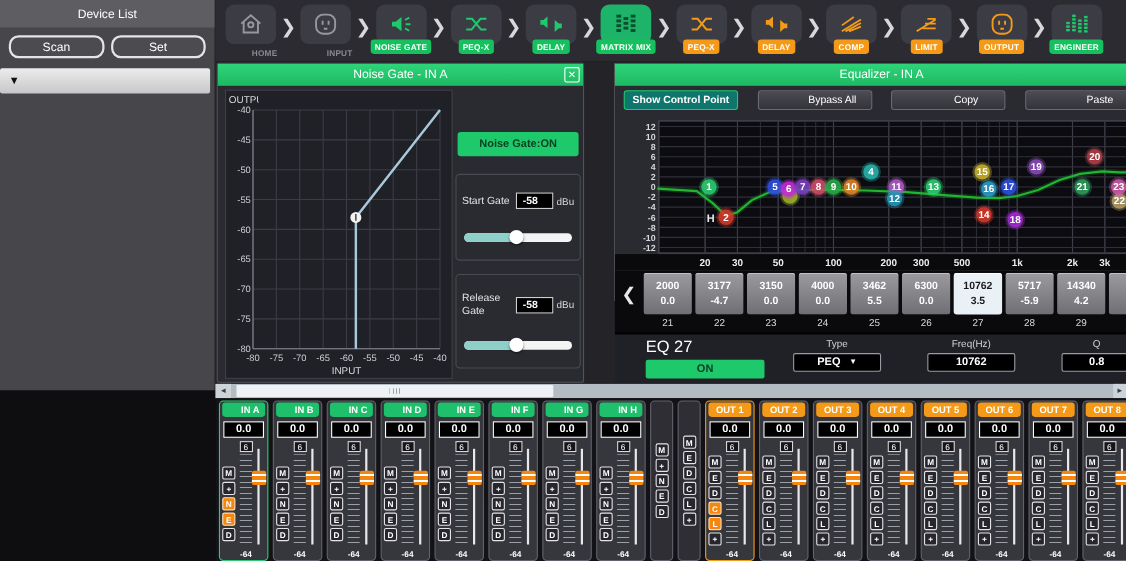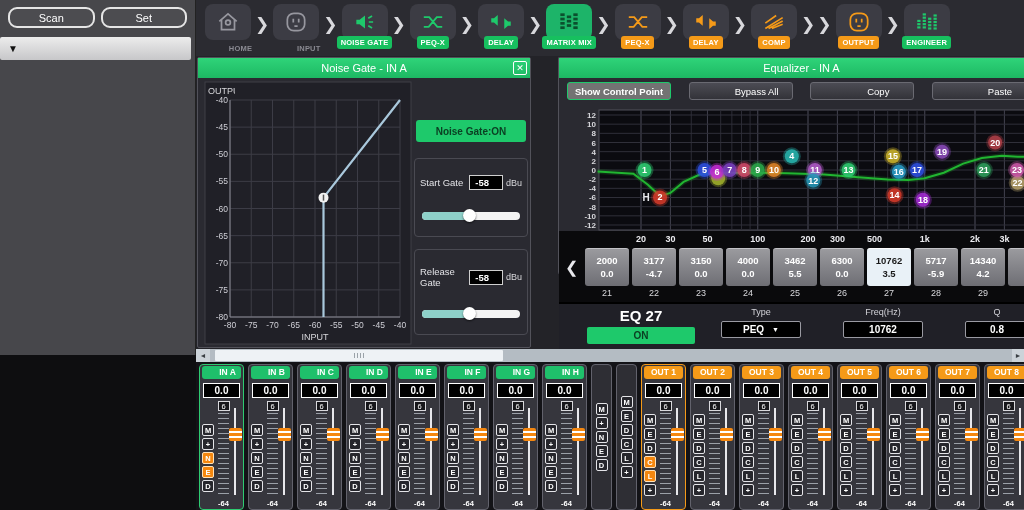--- a/index.html
+++ b/index.html
@@ -50,31 +50,31 @@
   .ng-valbox{width:34px;height:15px;background:#000;border:1px solid #cfcfcf;color:#fff;font-size:9.5px;font-weight:bold;text-align:right;line-height:13px;padding-right:13px;}
   .ng-unit{color:#d8d8dc;font-size:9px;}
   .ng-slider{position:relative;height:8px;border-radius:4px;background:#f4f4f4;margin:22px 2px 0;cursor:pointer;}
   .ng-fill{position:absolute;left:0;top:0;bottom:0;border-radius:4px 0 0 4px;background:#8ed0c9;}
   .ng-thumb{position:absolute;top:-3px;width:13px;height:13px;margin-left:-6px;border-radius:50%;background:#fff;box-shadow:0 1px 2px rgba(0,0,0,.6);}
 
   
   .eq-btnrow{display:flex;justify-content:space-between;padding:4px 8px 0;}
   .eq-btn{width:104px;height:18px;border-radius:3px;font-size:9.5px;display:flex;align-items:center;justify-content:center;cursor:pointer;color:#fff;}
   .eq-btn.dark{background:linear-gradient(#4c4c54,#333339);border:1px solid #6a6a72;padding-left:32px;}
-  .eq-btn.green{background:#737373;border:1px solid #1ec96b;font-weight:bold;}
+  .eq-btn.green{background:#0f766e;border:1px solid #1ec96b;font-weight:bold;}
   .eq-graph{position:absolute;left:0;top:48px;width:486px;height:140px;}
   .eq-bands{position:absolute;left:0;top:188px;width:486px;height:56px;background:#0a0a0c;overflow:hidden;}
   .bands-nav{position:absolute;left:6px;top:12px;color:#e8e8ec;font-size:16px;cursor:pointer;}
   .band-row{position:absolute;left:26px;top:2px;display:flex;gap:3px;}
   .band{width:44px;height:38px;border-radius:3px;background:linear-gradient(#9a9a9e,#6e6e74);border-top:1px solid #c2c2c6;color:#fff;font-size:9.5px;font-weight:bold;text-align:center;padding-top:5px;line-height:13px;cursor:pointer;}
   .band.selected{background:#e9f1f7;color:#1a1a1a;border-top:1px solid #fff;}
   .num-row{position:absolute;left:26px;top:42px;display:flex;gap:3px;}
   .bnum{width:44px;text-align:center;color:#d8d8dc;font-size:9px;}
   .eq-footer{position:absolute;left:0;top:244px;width:486px;height:47px;background:#202027;border-top:2px solid #000;}
-  .eqf-name{position:absolute;left:28px;top:3px;width:108px;text-align:center;color:#fff;font-size:15px;font-weight:bold;}
+  .eqf-name{position:absolute;left:28px;top:3px;width:108px;color:#fff;font-size:15px;font-weight:normal;}
   .eqf-on{position:absolute;left:28px;top:23px;width:108px;height:17px;background:#1ec96b;border-radius:2px;color:#0b4023;font-size:10px;font-weight:bold;display:flex;align-items:center;justify-content:center;cursor:pointer;}
   .eqf-group{position:absolute;top:3px;text-align:center;}
   .eqf-lab{color:#d2d2d8;font-size:9px;margin-bottom:4px;}
   .eqf-box{height:17px;background:#000;border:1px solid #9a9aa2;color:#fff;font-size:10px;font-weight:bold;display:flex;align-items:center;justify-content:center;border-radius:2px;cursor:pointer;}
   .eqf-caret{margin-left:8px;font-size:7px;}
 
   
   .hscroll{position:absolute;left:196px;top:349px;width:828px;height:13px;background:#b4bcc3;}
   .sc-btn{position:absolute;top:0;width:14px;height:13px;background:#ccd3d9;color:#3a3f44;font-size:7px;line-height:13px;text-align:center;cursor:pointer;}
   .sc-left{left:0;}
@@ -105,20 +105,21 @@
   .fthumb{position:absolute;right:1px;top:26%;width:13px;height:13px;border-radius:2px;cursor:grab;
     background:linear-gradient(#f5870f 0 3px,#fff 3px 5px,#f5870f 5px 8px,#fff 8px 10px,#f5870f 10px 13px);}
   .master{width:21px;flex:0 0 21px;background:#2e2e34;border:1px solid #62626c;border-radius:4px;display:flex;align-items:center;justify-content:center;}
   .master .btn-col{position:static;}
   svg text{font-family:"Liberation Sans",sans-serif;}
 </style>
 </head>
 <body>
 
 <div class="sidebar">
+  <div class="sb-title">Device List</div>
   <div class="sb-btnrow">
     <div class="sb-btn">Scan</div>
     <div class="sb-btn">Set</div>
   </div>
   <div class="sb-drop">
     <span>▼</span>
   </div>
 </div>
 <div class="sidebar-bottom"></div>
 
@@ -215,20 +216,28 @@
     <div class="tb-sep">❯</div>
     <div class="tb-item">
       <div class="tb-tile ic-orange">
         <svg viewBox="0 0 24 24" fill="none" stroke="currentColor" stroke-width="1.5">
           <path d="M4 18 20 8M7 18l13-7M10 18l10-4M4 13l10-7"></path>
         </svg>
       </div>
       <div class="tb-label lb-orange">COMP</div>
     </div>
     <div class="tb-sep">❯</div>
+    <div class="tb-item">
+      <div class="tb-tile ic-orange">
+        <svg viewBox="0 0 24 24" fill="none" stroke="currentColor" stroke-width="1.5">
+          <path d="M4 18 20 8M9 15.5h11M11 11.5h9M13 7.5h7"></path>
+        </svg>
+      </div>
+      <div class="tb-label lb-orange">LIMIT</div>
+    </div>
     <div class="tb-sep">❯</div>
     <div class="tb-item">
       <div class="tb-tile ic-orange">
         <svg viewBox="0 0 24 24" fill="none" stroke="currentColor" stroke-width="1.6">
           <rect x="4" y="4" width="16" height="16" rx="6"></rect>
           <path d="M9.5 9v3.5M14.5 9v3.5M10.5 15.8h3"></path>
         </svg>
       </div>
       <div class="tb-label lb-orange">OUTPUT</div>
     </div>

